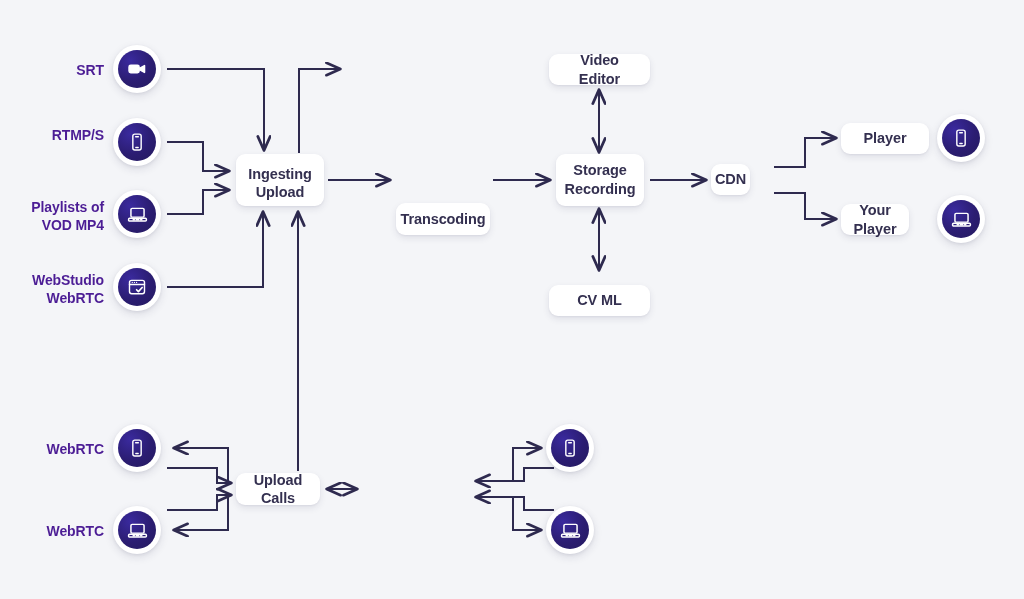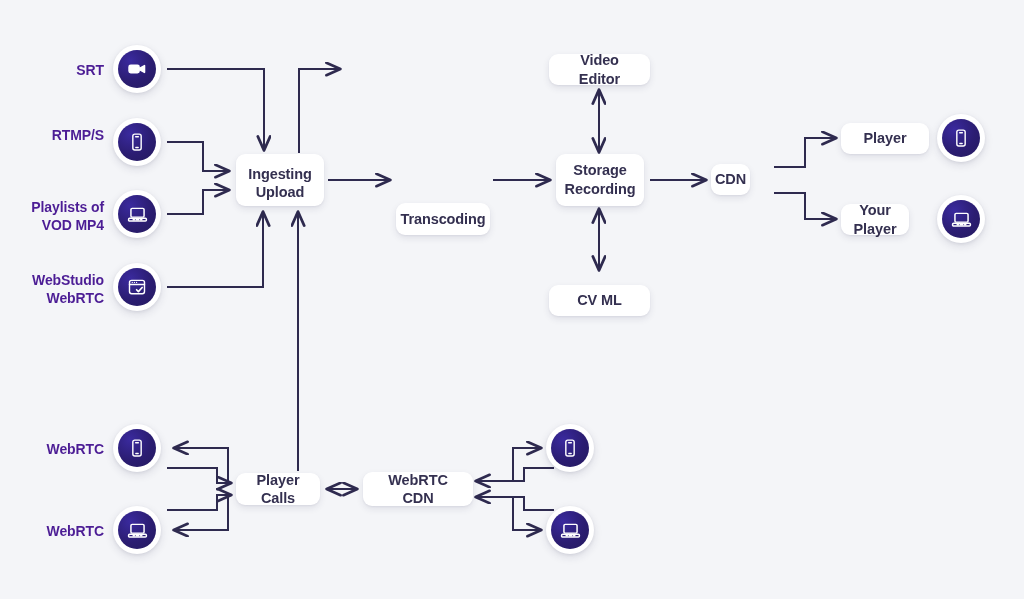--- a/index.html
+++ b/index.html
@@ -291,26 +291,23 @@
         <rect x="4.5" y="5" width="15" height="10" rx="1.4"></rect>
         <rect x="1.8" y="16.4" width="20.4" height="3" rx="1.2"></rect>
         <line x1="7" y1="17.9" x2="8.6" y2="17.9"></line>
         <line x1="10.5" y1="17.9" x2="13.5" y2="17.9"></line>
         <line x1="15.4" y1="17.9" x2="17" y2="17.9"></line>
       </svg>
     </span>
   </div>
 
   <div class="node" style="left:236px; top:473px; width:84px; height:32px;">
-    <span>Player Calls</span>
-  </div>
-
-  <div class="node" style="left:363px; top:472px; width:110px; height:34px;">
-    <span>WebRTC CDN</span>
-  </div>
+    <span>Upload Calls</span>
+  </div>
+
 
   <div class="icon-circle" style="left:546px; top:424px;">
     <span class="inner">
       <svg width="20" height="20" viewBox="0 0 24 24" fill="none" stroke="#ffffff" stroke-width="1.7" stroke-linecap="round" stroke-linejoin="round">
         <rect x="7" y="2.5" width="10" height="19" rx="2.4"></rect>
         <line x1="10.4" y1="5.6" x2="13.6" y2="5.6"></line>
         <line x1="10.6" y1="18.6" x2="13.4" y2="18.6"></line>
       </svg>
     </span>
   </div>

